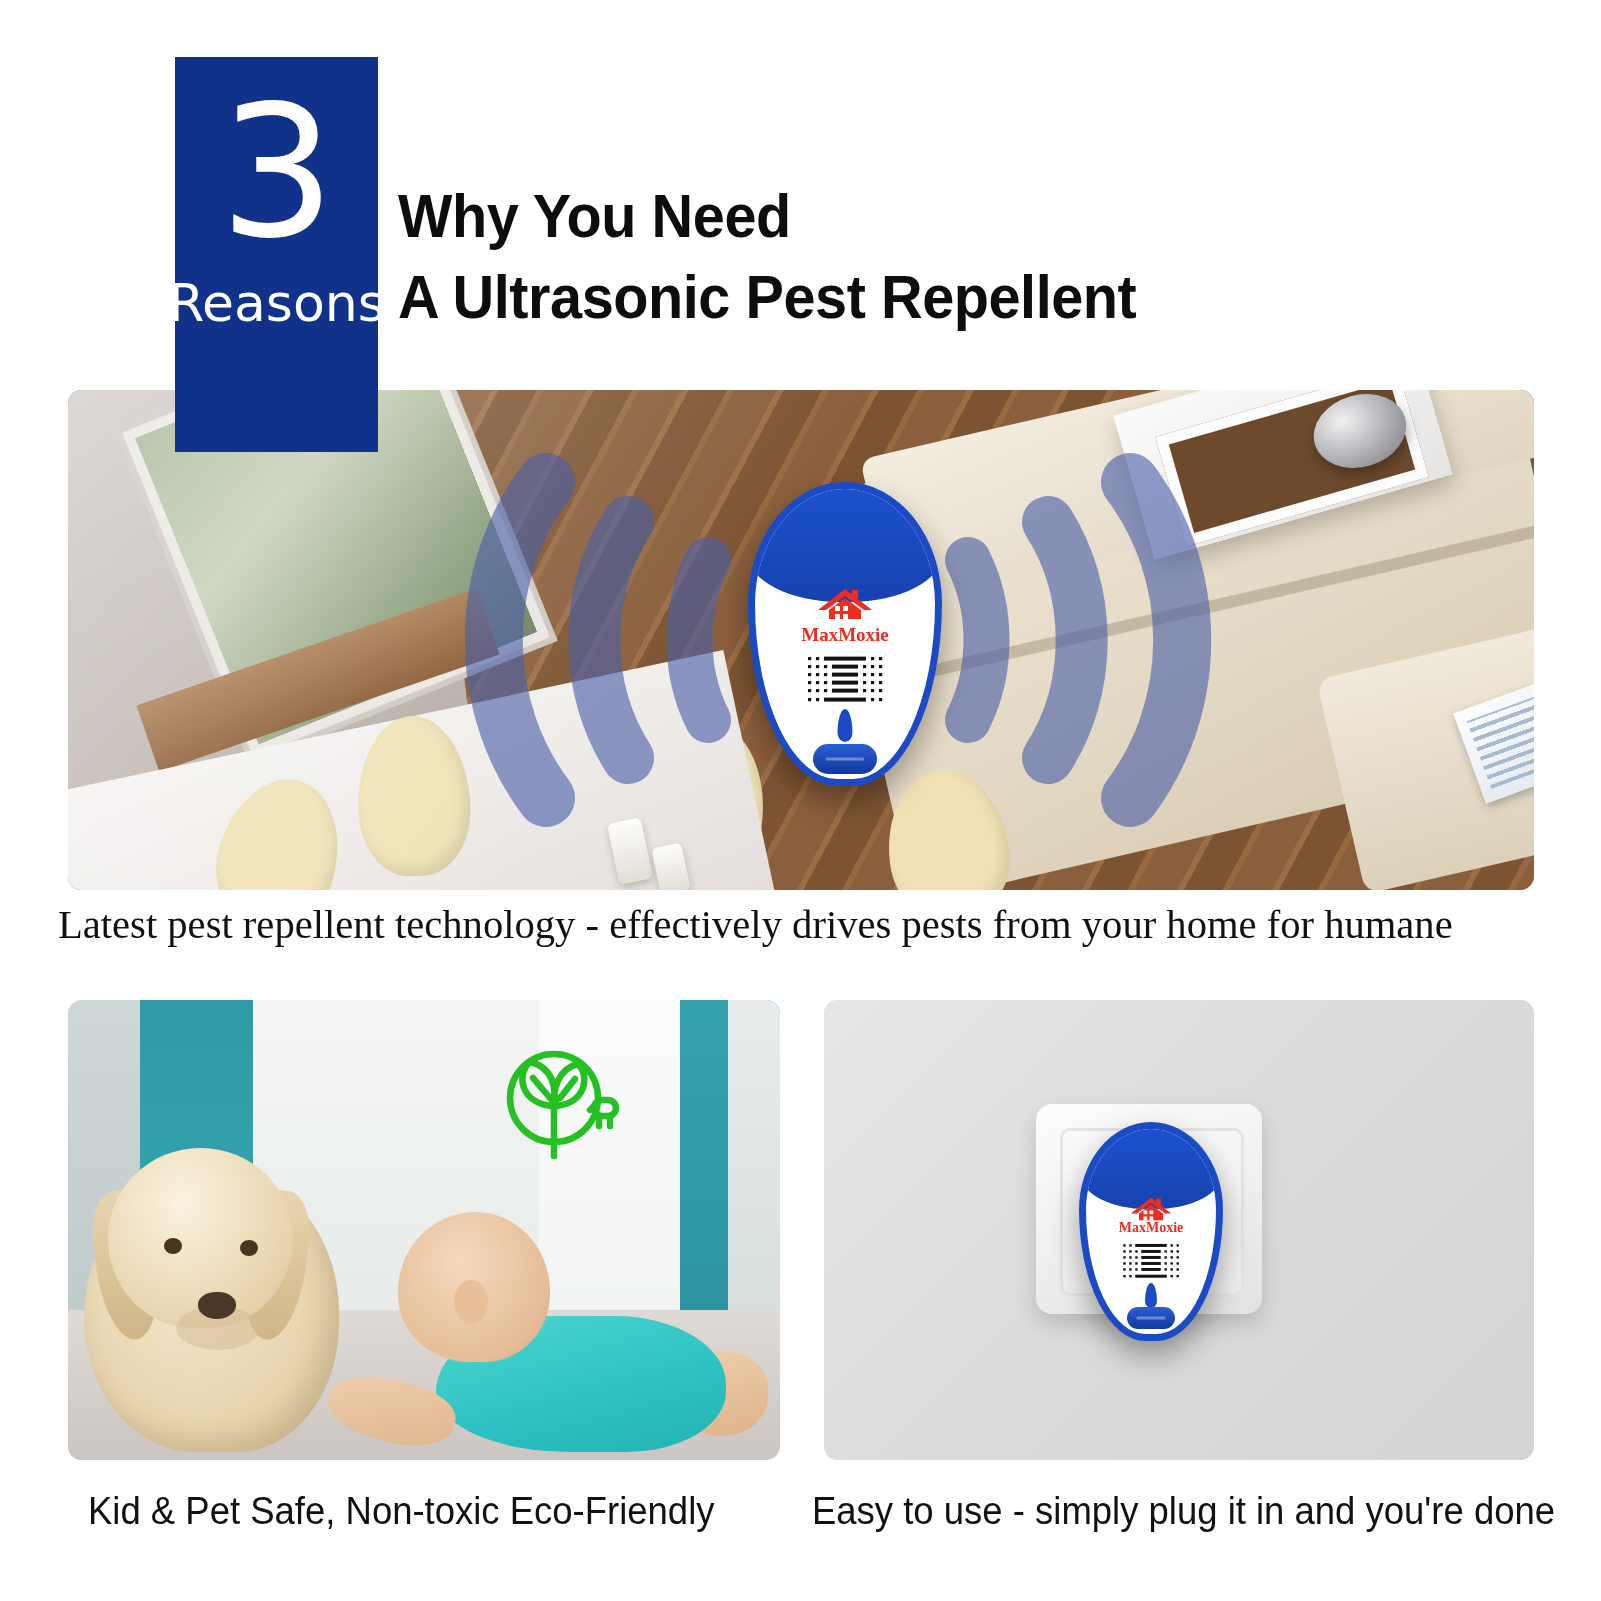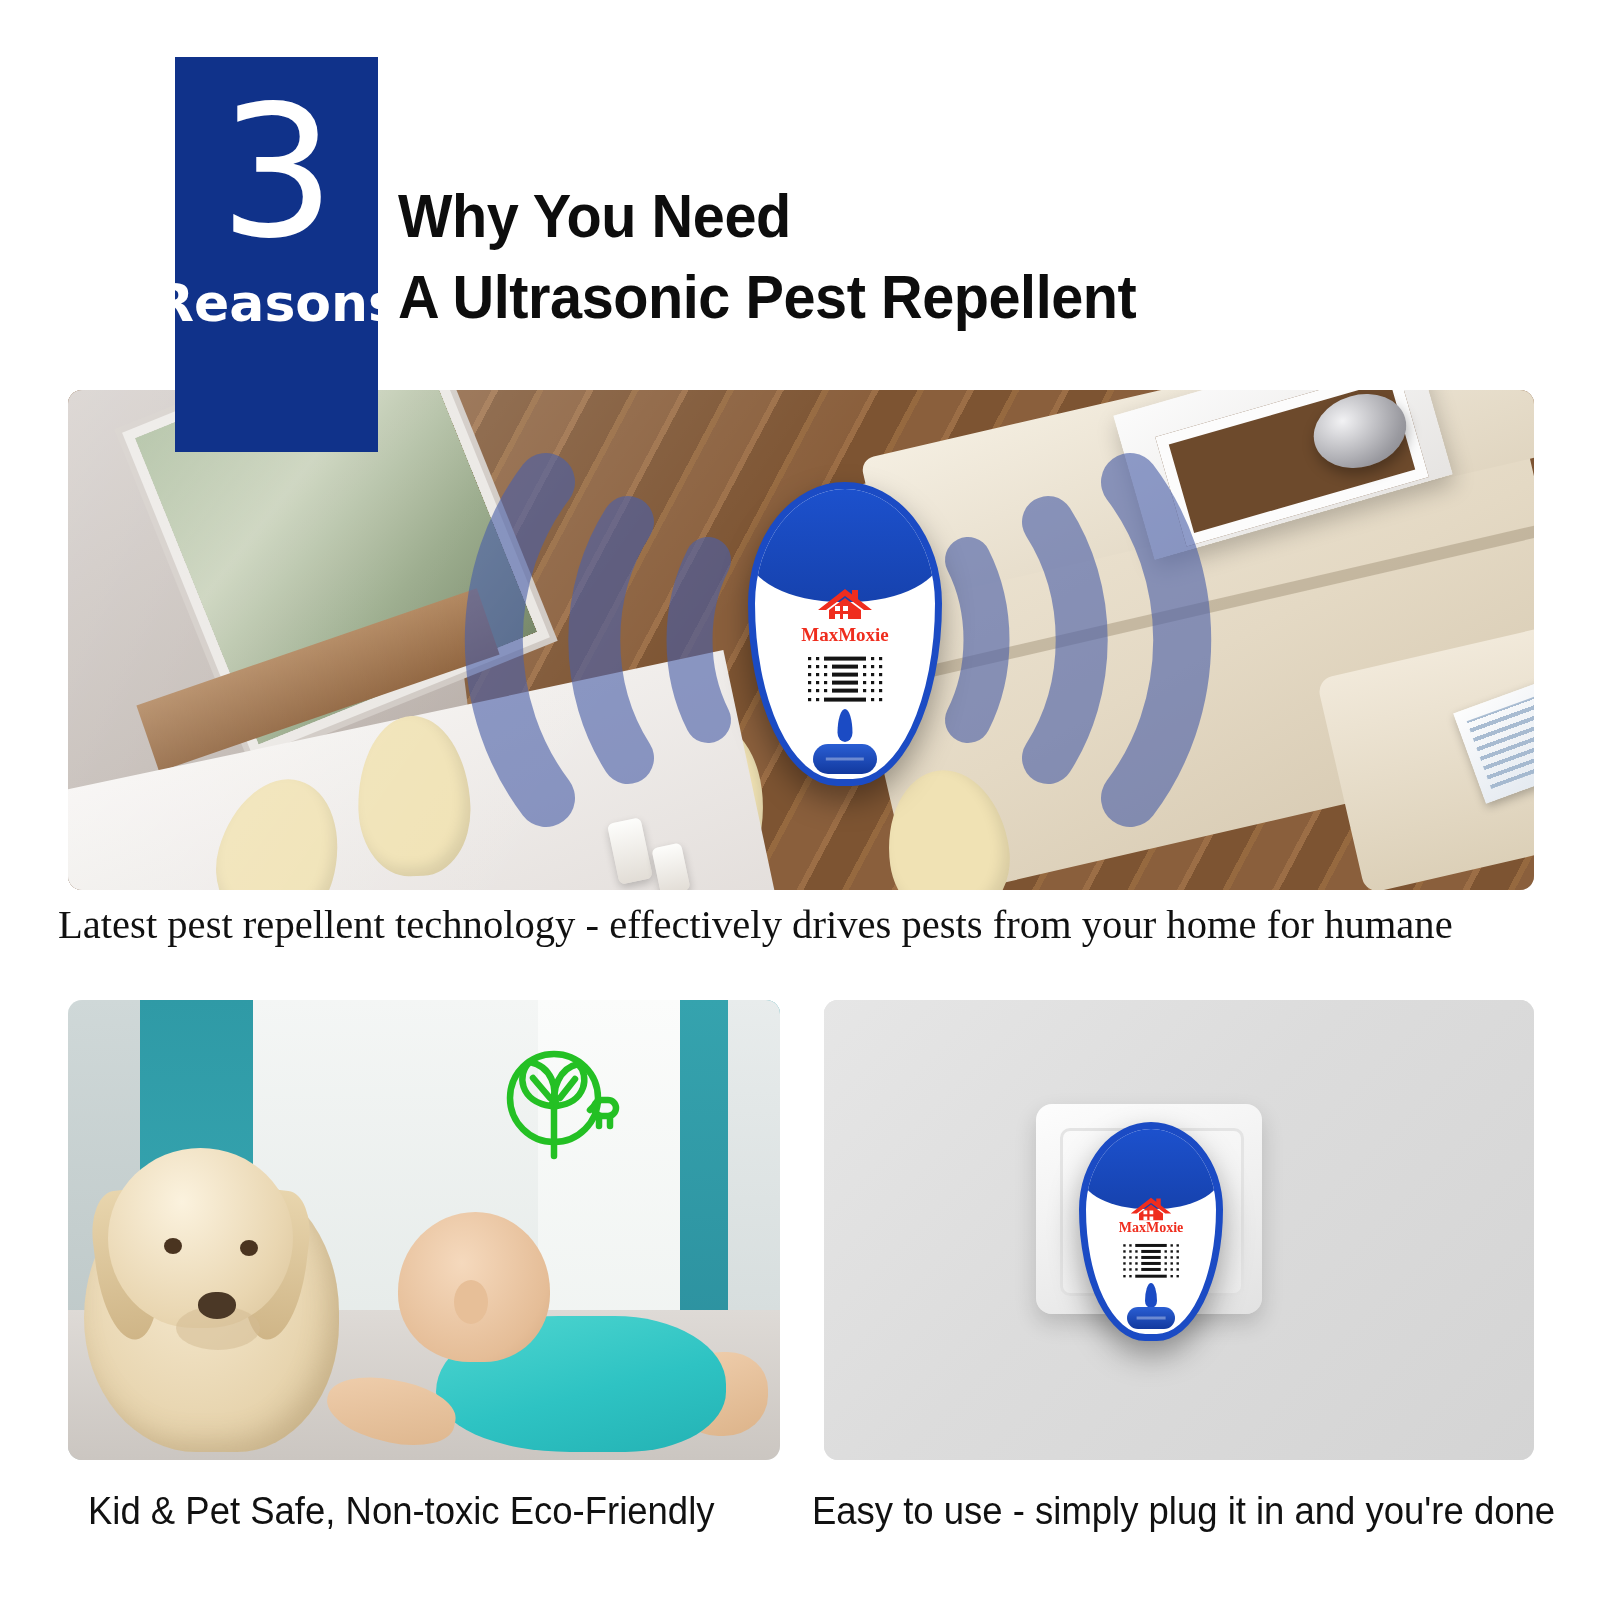--- a/index.html
+++ b/index.html
@@ -17,21 +17,21 @@
     background:#10328a;z-index:5;
     display:flex;flex-direction:column;align-items:center;
   }
   .badge-number{
     color:#ffffff;font-size:182px;line-height:1;
     font-weight:400;margin-top:24px;letter-spacing:-2px;
     font-family:"DejaVu Sans",sans-serif;
   }
   .badge-label{
     color:#ffffff;font-size:52px;line-height:1;margin-top:14px;
-    font-weight:700;letter-spacing:0px;
+    font-weight:400;letter-spacing:0px;
     font-family:"DejaVu Sans",sans-serif;
   }
   .headline{
     position:absolute;left:398px;top:176px;z-index:6;
     color:#0d0d0d;font-weight:bold;
     font-size:62px;line-height:1.30;
     font-family:"Liberation Sans Narrow","Liberation Sans",sans-serif;
     transform:scaleX(0.93);transform-origin:left top;
     white-space:nowrap;
   }

